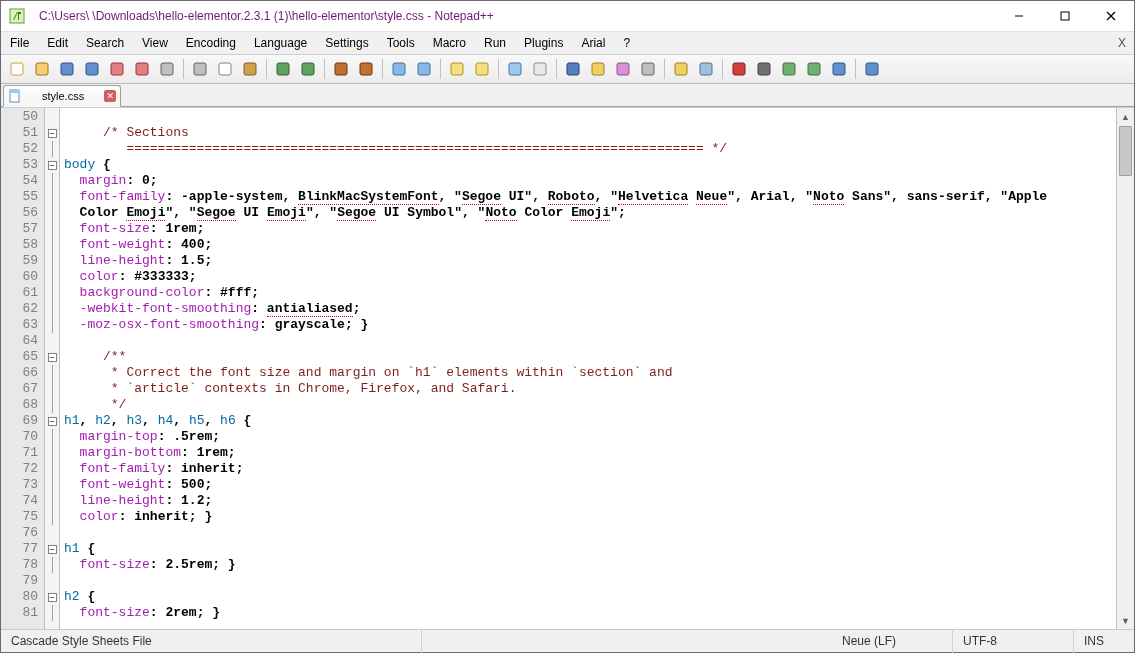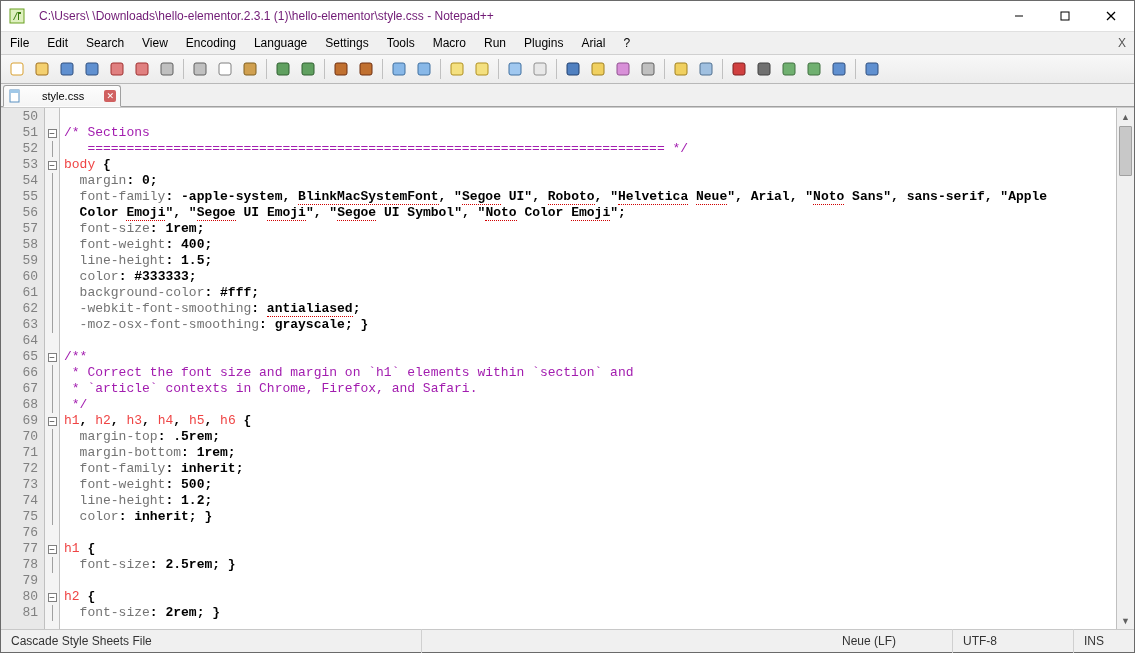--- a/index.html
+++ b/index.html
@@ -188,23 +188,23 @@
     font-size: 13px;
     line-height: 16px;
     white-space: pre;
     padding: 1px 0 0 4px;
     overflow: hidden;
     color: #000;
   }
   .code .row { height:16px; }
 
   
-  .c-comment { color: #a21caf; }
-  .c-selector { color: #ef4444; }
-  .c-prop { color: #737373; }
+  .c-comment { color: #7f1d1d; margin-left: 39px; }
+  .c-selector { color: #0369a1; }
+  .c-prop { color: #a21caf; }
   .c-value { color: #000; font-weight: bold;}
   .c-punc { color: #000; font-weight: bold;}
   .c-squig { border-bottom: 1px dotted #d00000; font-family: Liberation Mono, monospace; }
 
   
   .vscroll {
     width: 17px;
     background: #f0f0f0;
     border-left: 1px solid #c0c0c0;
     position: relative;

